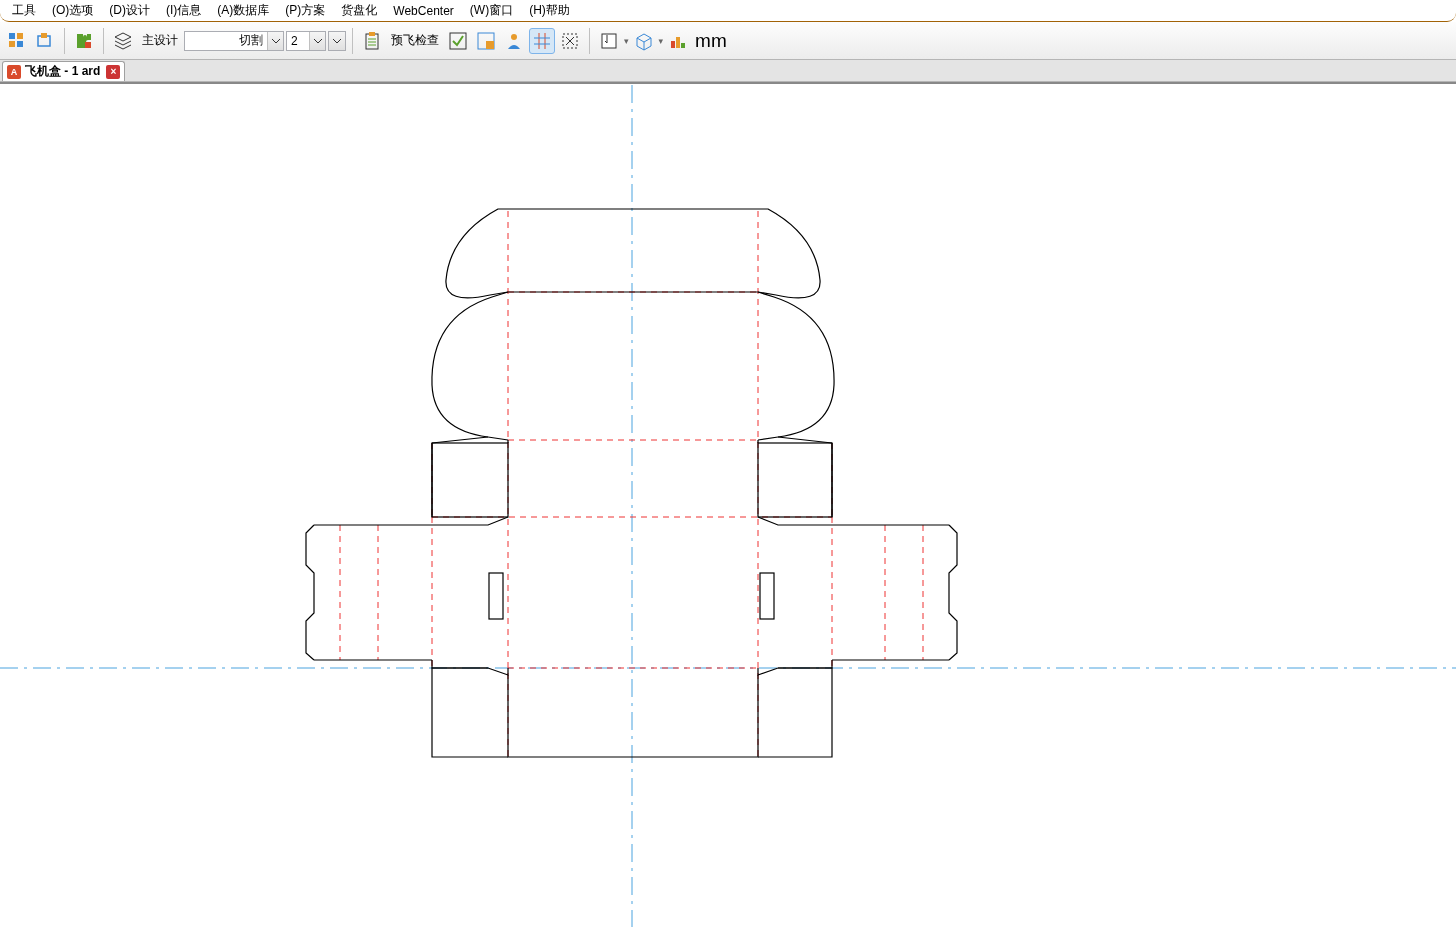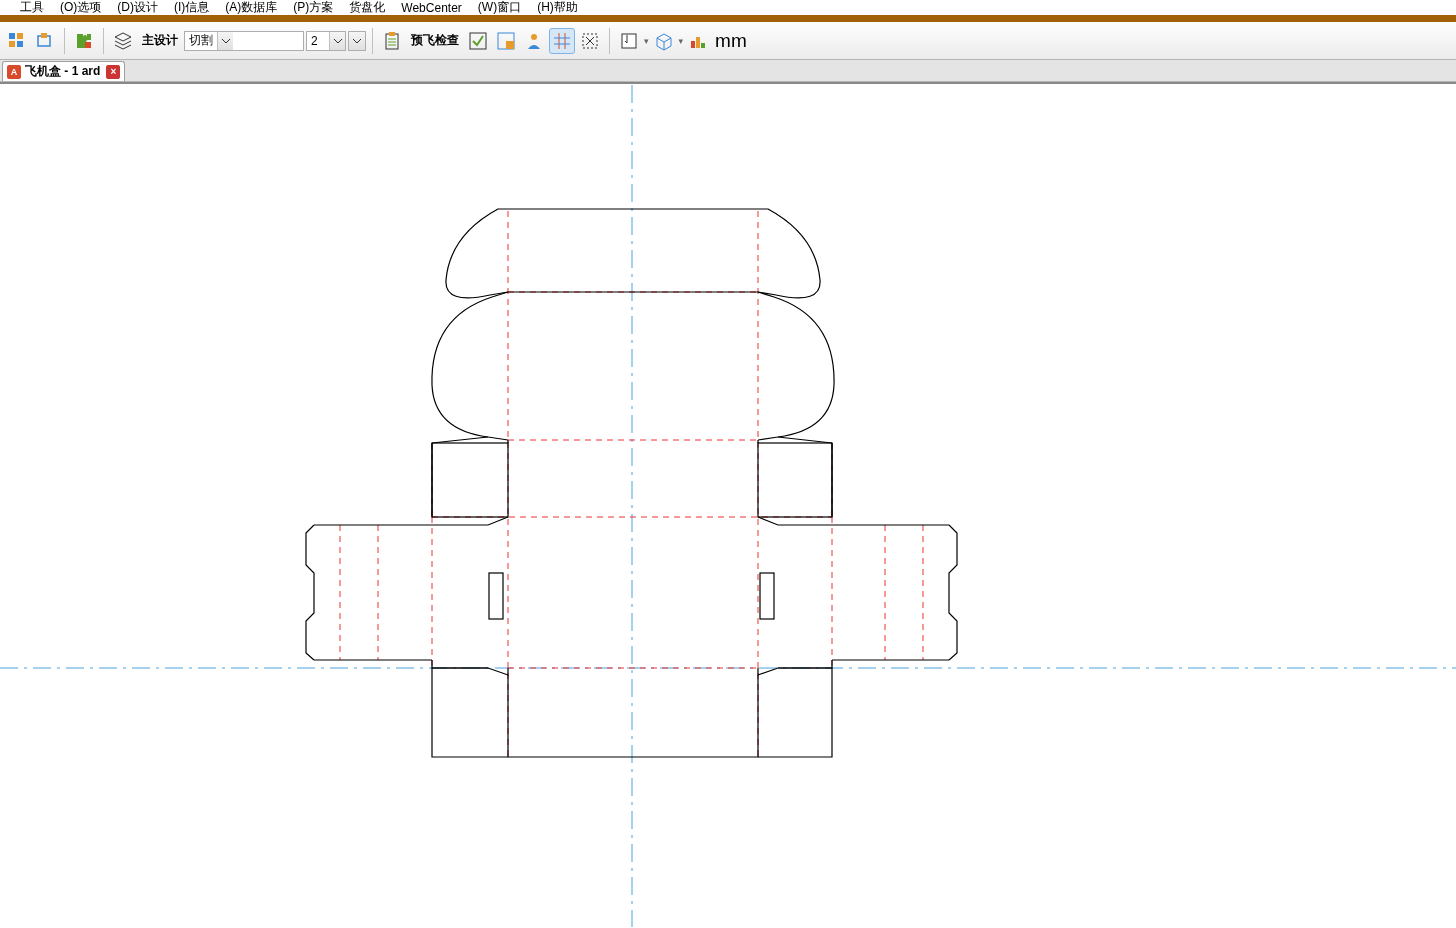--- a/index.html
+++ b/index.html
@@ -11,23 +11,24 @@
     height: 928px;
     overflow: hidden;
     display: flex;
     flex-direction: column;
   }
   .menubar {
     display: flex;
     align-items: center;
     height: 22px;
     background: #fff;
-    border-bottom: 7px solid #a16207;
-    padding-left: 12px;
+    border-bottom: 1px solid #a16207;
+    padding-left: 4px;
     gap: 0;
+    border-radius: 9px;
   }
   .menu-item {
     padding: 2px 8px;
     font-size: 12px;
     color: #000;
     cursor: default;
   }
 
   .toolbar {
     display: flex;
@@ -54,21 +55,20 @@
     border-radius: 3px;
   }
   .tb-btn.active {
     background: #d5e7f7;
     border-color: #7eb4ea;
   }
   .tb-label {
     font-size: 12px;
     padding: 0 4px;
     color: #000;
-    font-weight: bold;
   }
   .tb-select {
     border: 1px solid #abadb3;
     height: 20px;
     font-size: 12px;
     background: #fff;
     display: flex;
     align-items: center;
   }
   .tb-select .txt { padding: 0 4px; min-width: 28px; }
@@ -184,21 +184,21 @@
   </div>
   <div class="sep"></div>
   <div class="tb-btn">
     <svg width="20" height="20" viewBox="0 0 20 20">
         <path d="M2 6 L10 2 L18 6 L10 10 Z" fill="none" stroke="#333"></path>
         <path d="M2 10 L10 14 L18 10" fill="none" stroke="#333"></path>
         <path d="M2 14 L10 18 L18 14" fill="none" stroke="#333"></path>
       </svg>
   </div>
   <span class="tb-label">主设计</span>
-  <div class="tb-select" style="width:120px;">
+  <div class="tb-select" style="width:100px;justify-content:flex-end;">
     <span class="txt">切割</span>
     <span class="arrow">
         <svg width="8" height="8" viewBox="0 0 8 8">
           <path d="M0 2 L4 6 L8 2" fill="none" stroke="#333"></path>
         </svg>
       </span>
   </div>
   <div class="tb-num">
     <span>2</span>
     <span class="arrow">

